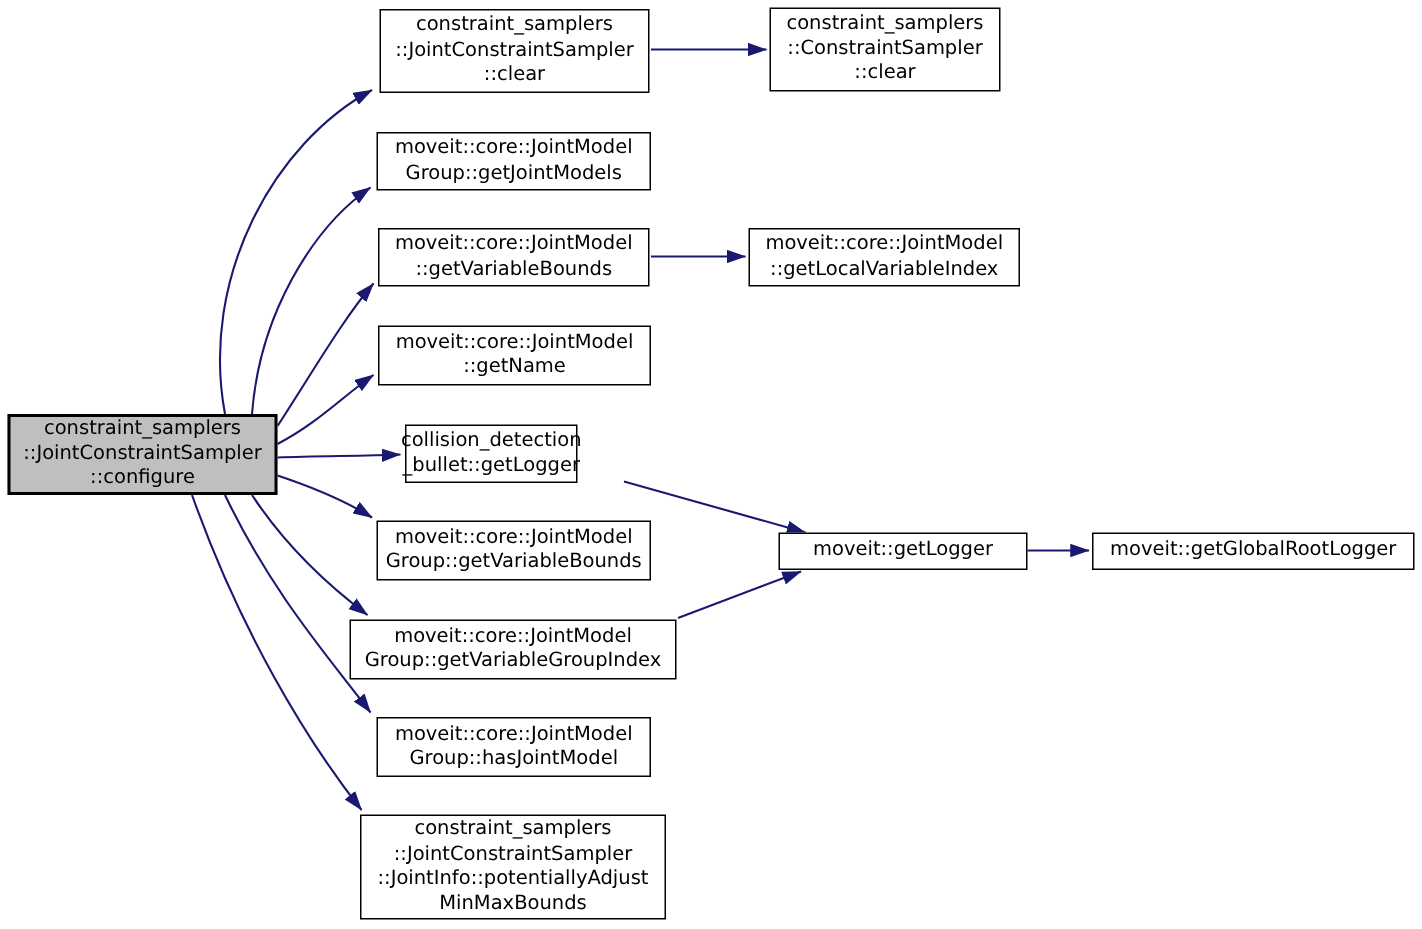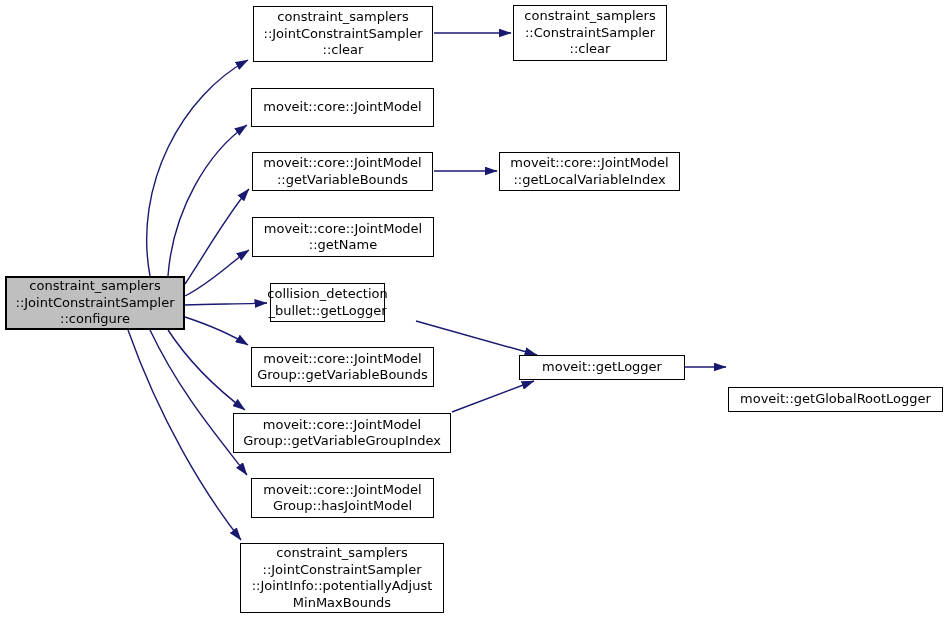--- a/index.html
+++ b/index.html
@@ -88,20 +88,21 @@
         <div class="nl">::JointConstraintSampler</div>
         <div class="nl">::clear</div>
       </div>
       <div class="node" style="left: 513px; top: 5px; width: 154px; height: 56px;">
         <div class="nl">constraint_samplers</div>
         <div class="nl">::ConstraintSampler</div>
         <div class="nl">::clear</div>
       </div>
       <div class="node" style="left: 251px; top: 88px; width: 183px; height: 39px;">
         <div class="nl">moveit::core::JointModel</div>
+        <div class="nl">Group::getJointModels</div>
       </div>
       <div class="node" style="left: 252px; top: 152px; width: 181px; height: 39px;">
         <div class="nl">moveit::core::JointModel</div>
         <div class="nl">::getVariableBounds</div>
       </div>
       <div class="node" style="left: 499px; top: 152px; width: 181px; height: 39px;">
         <div class="nl">moveit::core::JointModel</div>
         <div class="nl">::getLocalVariableIndex</div>
       </div>
       <div class="node" style="left: 252px; top: 217px; width: 182px; height: 40px;">
@@ -112,21 +113,21 @@
         <div class="nl">collision_detection</div>
         <div class="nl">_bullet::getLogger</div>
       </div>
       <div class="node" style="left: 251px; top: 347px; width: 183px; height: 40px;">
         <div class="nl">moveit::core::JointModel</div>
         <div class="nl">Group::getVariableBounds</div>
       </div>
       <div class="node" style="left: 519px; top: 355px; width: 166px; height: 25px;">
         <div class="nl">moveit::getLogger</div>
       </div>
-      <div class="node" style="left: 728px; top: 355px; width: 215px; height: 25px; margin-top: 32px;">
+      <div class="node" style="left: 728px; top: 355px; width: 215px; height: 25px;">
         <div class="nl">moveit::getGlobalRootLogger</div>
       </div>
       <div class="node" style="left: 233px; top: 413px; width: 218px; height: 40px;">
         <div class="nl">moveit::core::JointModel</div>
         <div class="nl">Group::getVariableGroupIndex</div>
       </div>
       <div class="node" style="left: 251px; top: 478px; width: 183px; height: 40px;">
         <div class="nl">moveit::core::JointModel</div>
         <div class="nl">Group::hasJointModel</div>
       </div>

